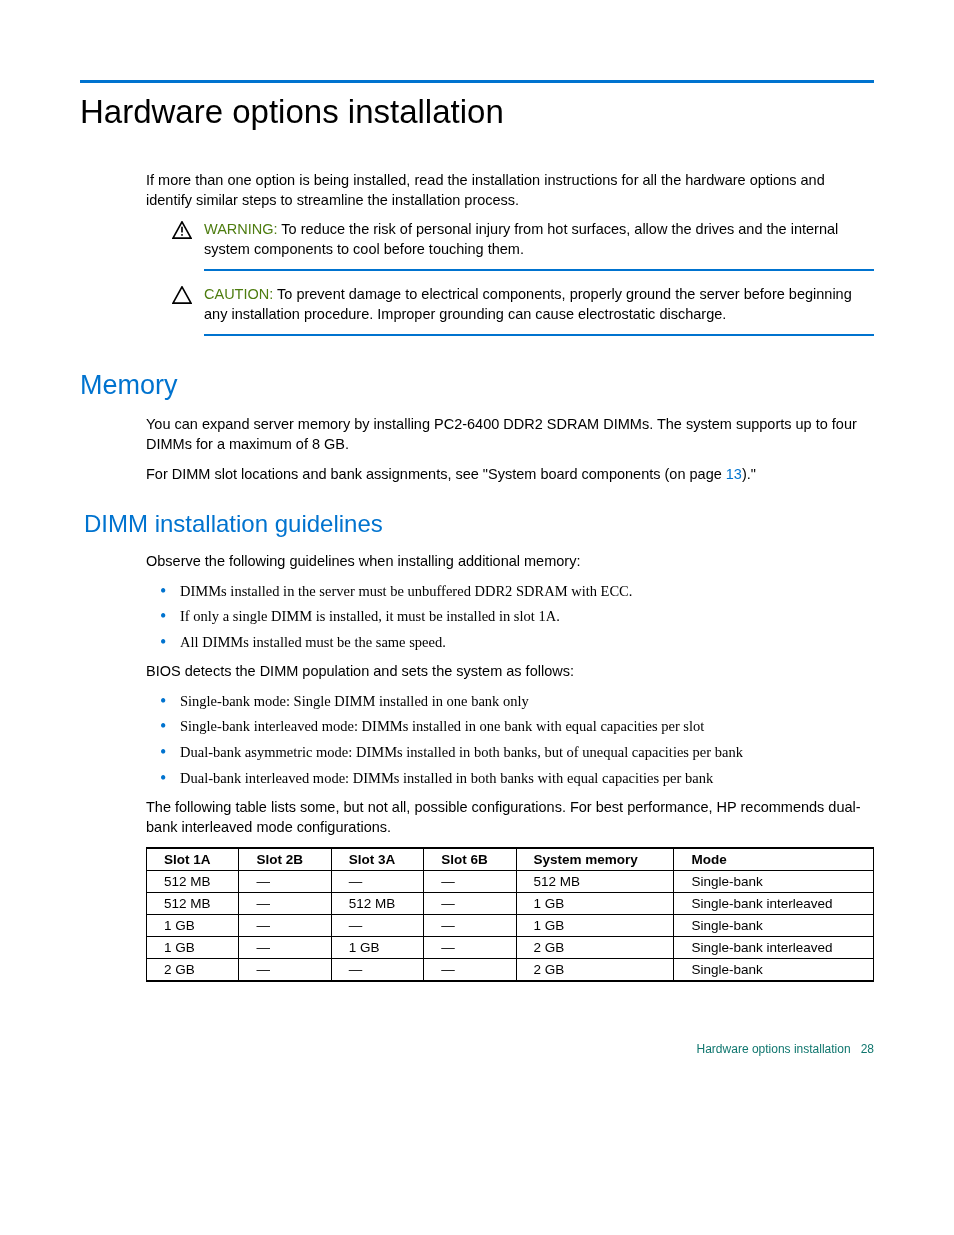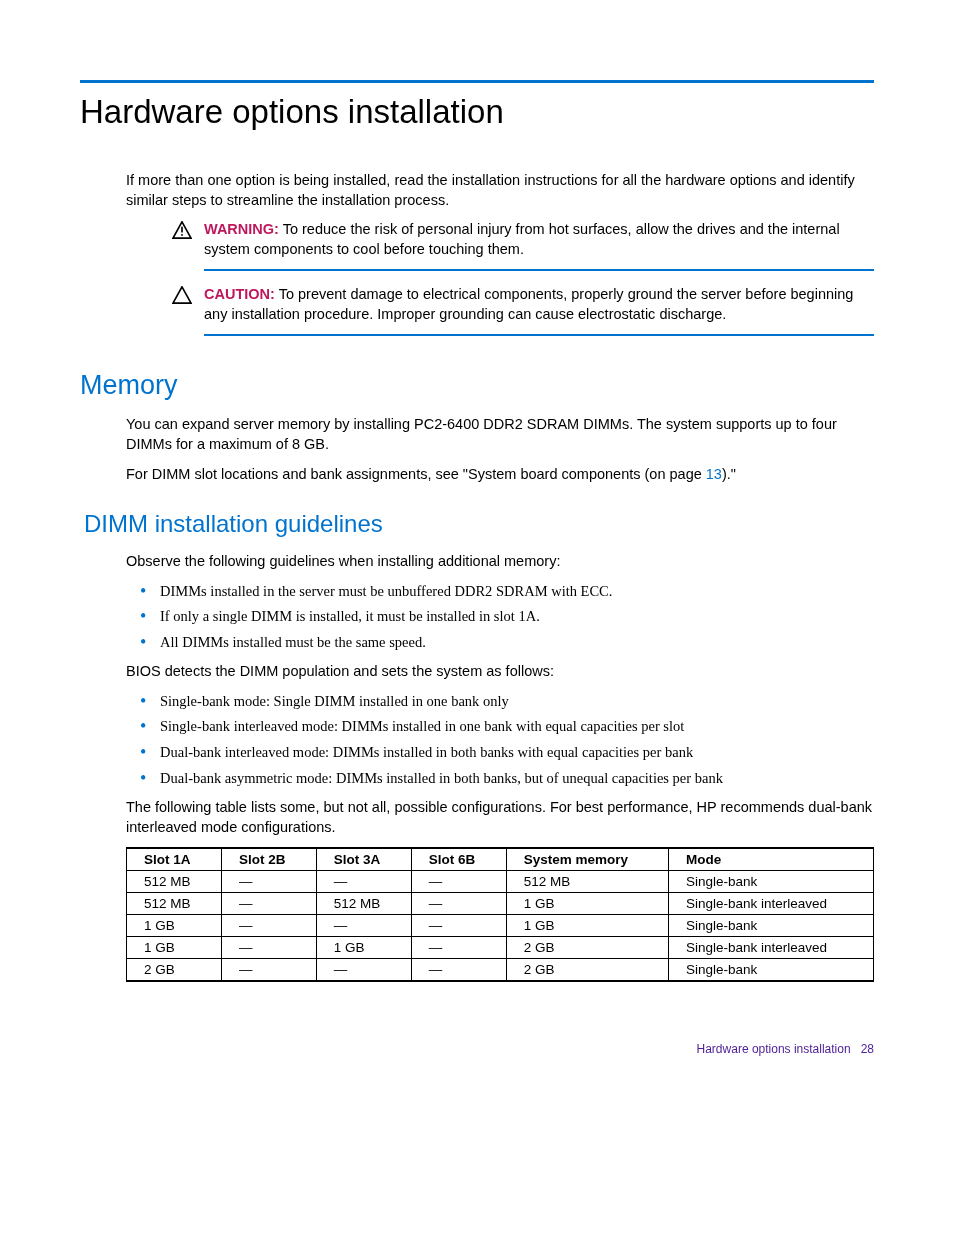--- a/index.html
+++ b/index.html
@@ -34,21 +34,21 @@
     margin: 34px 0 14px 0;
     letter-spacing: 0px;
   }
   h3.subsection {
     font-size: 24px;
     font-weight: 300;
     color: #0073cf;
     margin: 26px 0 14px 4px;
   }
   .indent {
-    margin-left: 46px;
+    margin-left: 66px;
   }
   p {
     margin: 6px 0 10px 0;
     line-height: 1.35;
   }
   .callout-block {
     display: flex;
     align-items: flex-start;
     margin: 10px 0 14px 0;
     margin-left: 92px;
@@ -62,22 +62,22 @@
     width: 20px;
     height: 18px;
   }
   .callout-body {
     flex: 1;
     border-bottom: 2px solid #0073cf;
     padding-bottom: 10px;
     line-height: 1.35;
   }
   .callout-label {
-    font-weight: bold;
-    color: #be185d;
+    font-weight: normal;
+    color: #4d7c0f;
   }
   ul.bullets {
     list-style: none;
     padding: 0;
     margin: 6px 0 10px 0;
   }
   ul.bullets li {
     position: relative;
     padding-left: 34px;
     margin: 6px 0;
@@ -115,21 +115,21 @@
     border-top: 2px solid #000;
     border-bottom: 1px solid #000;
   }
   table.mem-table tr:last-child td {
     border-bottom: 2px solid #000;
   }
   .footer {
     text-align: right;
     font-size: 12px;
     margin-top: 60px;
-    color: #4c1d95;
+    color: #0f766e;
   }
 </style>
 </head>
 <body>
 
 <div class="page">
   <hr class="top-rule">
   <h1 class="title">Hardware options installation</h1>
 
   <div class="indent">
@@ -173,22 +173,22 @@
     <p>Observe the following guidelines when installing additional memory:</p>
     <ul class="bullets">
       <li>DIMMs installed in the server must be unbuffered DDR2 SDRAM with ECC.</li>
       <li>If only a single DIMM is installed, it must be installed in slot 1A.</li>
       <li>All DIMMs installed must be the same speed.</li>
     </ul>
     <p>BIOS detects the DIMM population and sets the system as follows:</p>
     <ul class="bullets">
       <li>Single-bank mode: Single DIMM installed in one bank only</li>
       <li>Single-bank interleaved mode: DIMMs installed in one bank with equal capacities per slot</li>
+      <li>Dual-bank asymmetric mode: DIMMs installed in both banks, but of unequal capacities per bank</li>
       <li>Dual-bank interleaved mode: DIMMs installed in both banks with equal capacities per bank</li>
-      <li>Dual-bank asymmetric mode: DIMMs installed in both banks, but of unequal capacities per bank</li>
     </ul>
     <p>The following table lists some, but not all, possible configurations. For best performance, HP recommends dual-bank interleaved mode configurations.</p>
 
     <table class="mem-table">
       <thead>
         <tr>
           <th>Slot 1A</th>
           <th>Slot 2B</th>
           <th>Slot 3A</th>
           <th>Slot 6B</th>

